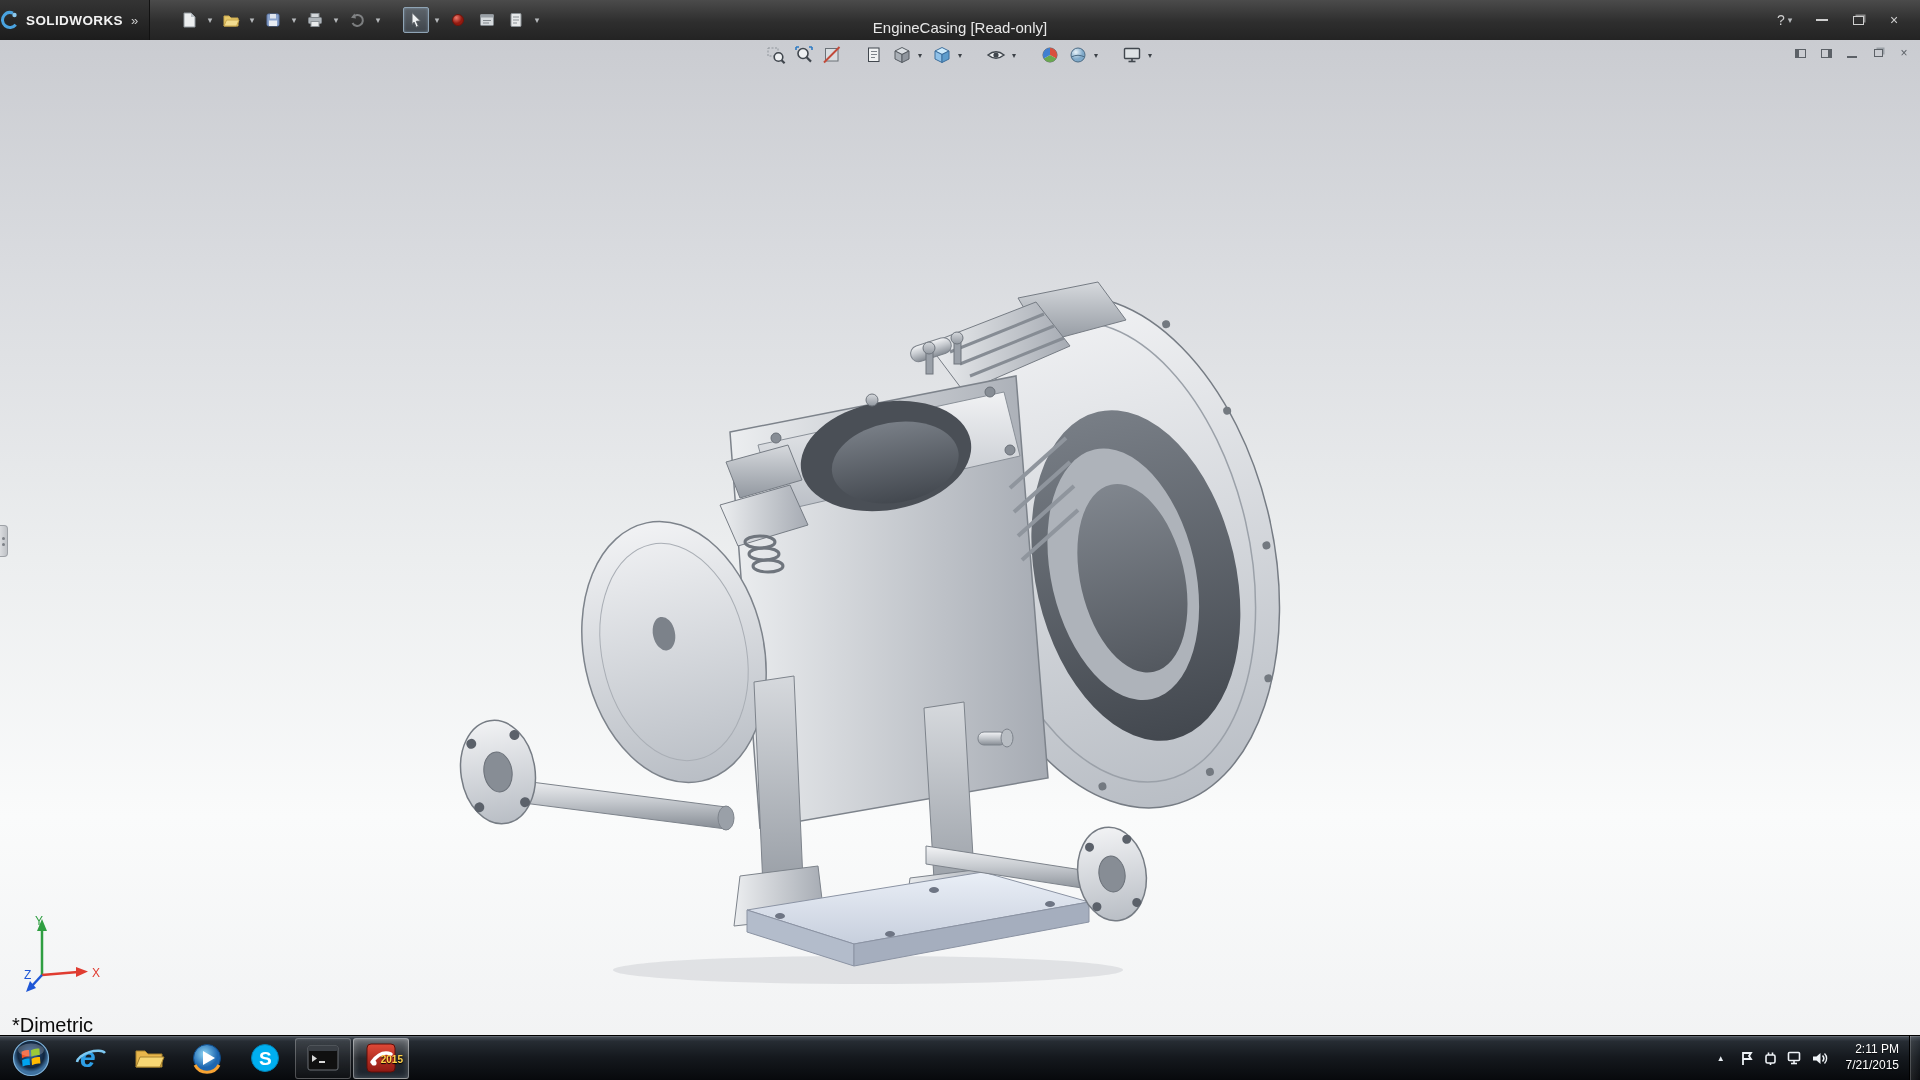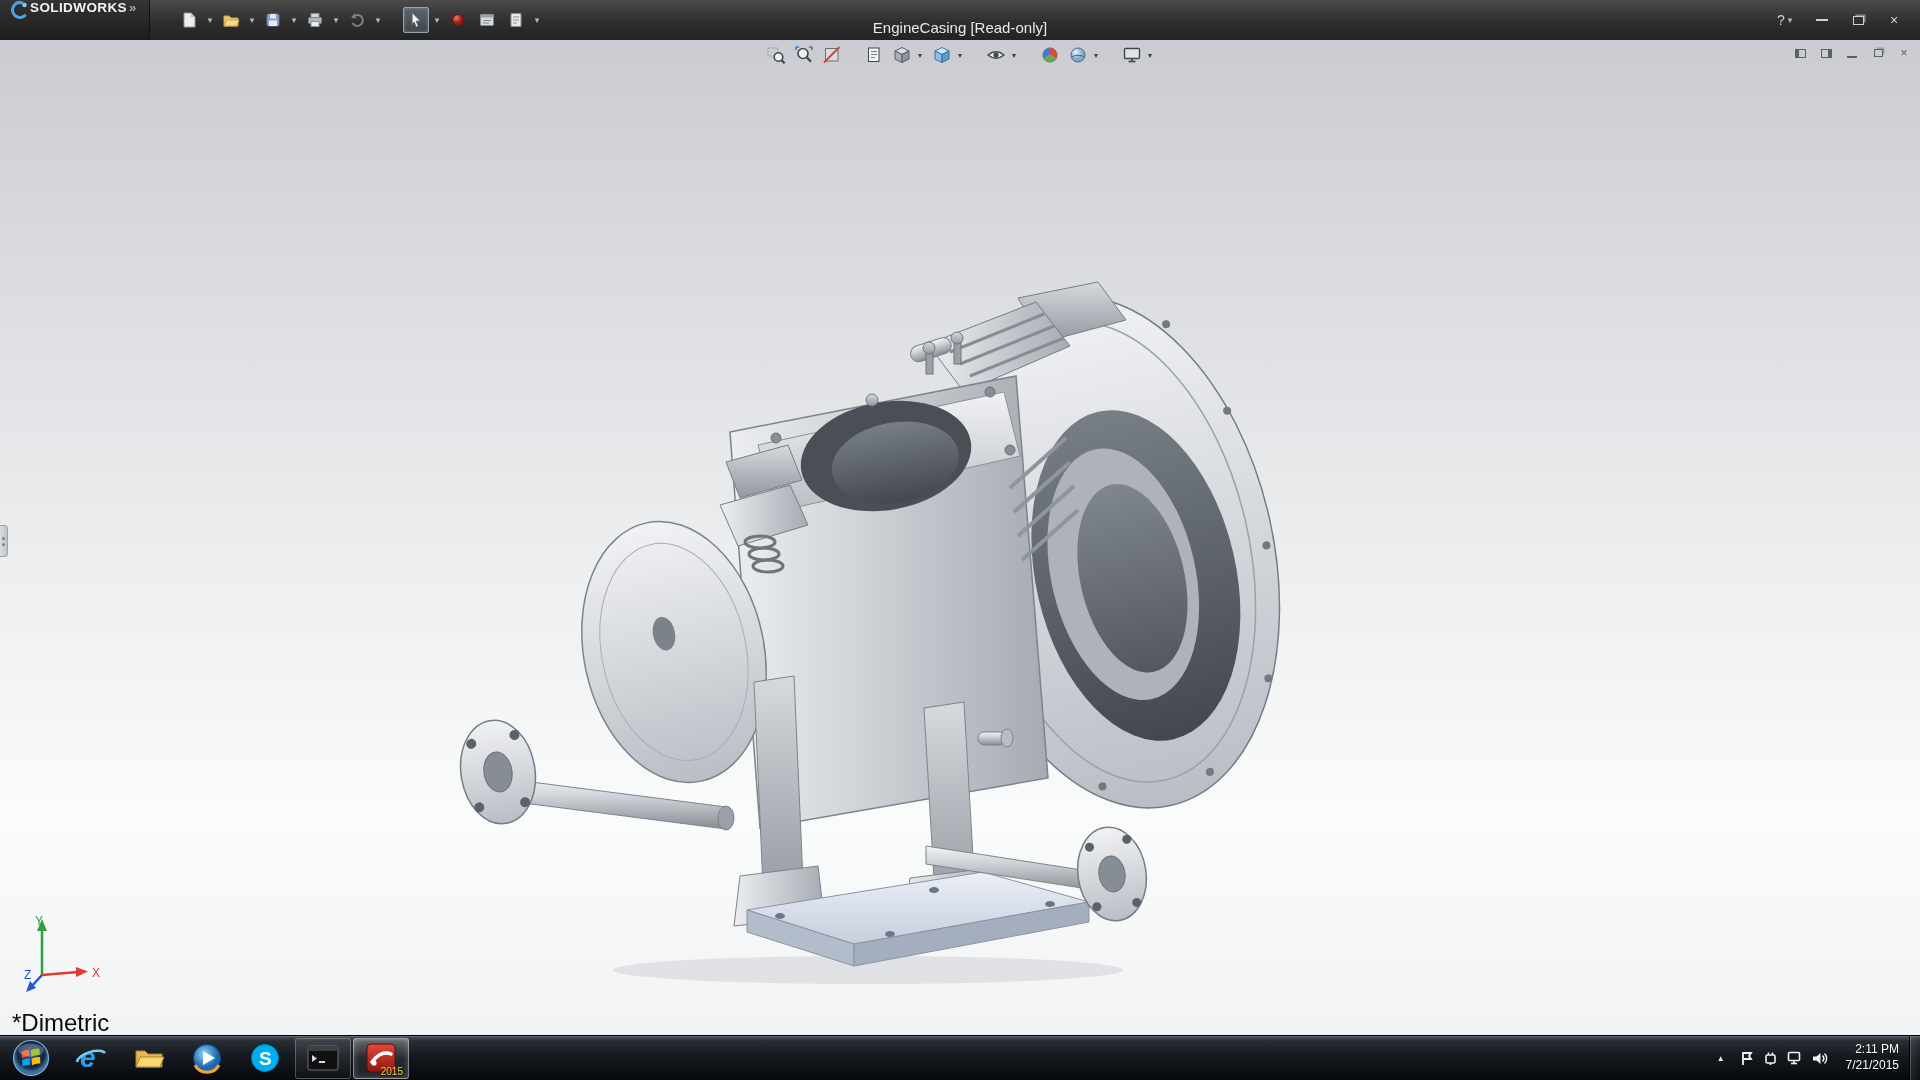--- a/index.html
+++ b/index.html
@@ -3,21 +3,21 @@
 <meta charset="utf-8">
 <style>
   * { margin:0; padding:0; box-sizing:border-box; }
   html,body { width:1920px; height:1080px; overflow:hidden; font-family:"Liberation Sans", sans-serif; background:#000; }
   #app { position:relative; width:1920px; height:1080px; }
 
   
   .titlebar { position:absolute; top:0; left:0; width:100%; height:40px;
     background:linear-gradient(#4b4b4b, #2e2e2e 55%, #232323);
     display:flex; align-items:center; z-index:30; }
-  .brand { height:100%; width:150px; display:flex; align-items:flex-start; padding-left:10px;
+  .brand { height:100%; width:150px; display:flex; align-items:center; gap:6px; 
     background:linear-gradient(#343434,#1c1c1c); border-right:1px solid #121212; }
   .brand-text { color:#f2f2f2; font-weight:bold; font-size:13.5px; letter-spacing:.4px; }
   .brand-chev { color:#cfcfcf; font-size:13px; margin-left:2px; }
   .tb-tools { display:flex; align-items:center; gap:3px; padding-left:26px; }
   .ticon { width:26px; height:26px; display:flex; align-items:center; justify-content:center; border-radius:2px; }
   .ticon.dim svg { opacity:.5; }
   .ticon.active-tool { border:1px solid #8fa4b5; background:linear-gradient(#5d646b,#3f454b); box-shadow:0 0 3px rgba(160,190,215,.5) inset; }
   .caret { font-size:9px; color:#b6b9bc; width:10px; text-align:center; }
   .tb-gap { width:14px; }
   .tb-title { position:absolute; left:50%; transform:translateX(-50%); color:#e8e8e8; font-size:15px; white-space:nowrap;margin-top:15px; }
@@ -43,33 +43,33 @@
   .dshape-min { width:10px; height:2px; background:#5c6167; margin-top:8px; }
   .dshape-restore { width:9px; height:8px; border:1.3px solid #5c6167; box-shadow:2px -2px 0 -0.5px #9aa0a6; }
 
   .left-tab { position:absolute; left:0; top:485px; width:8px; height:32px; background:linear-gradient(90deg,#dadcdf,#bfc2c6);
     border:1px solid #9ea2a7; border-left:none; border-radius:0 4px 4px 0; display:flex; flex-direction:column; align-items:center; justify-content:center; gap:3px; }
   .left-tab i { width:3px; height:3px; background:#7d8187; border-radius:50%; display:block; }
 
   .model-wrap { position:absolute; left:458px; top:240px; width:824px; height:712px; }
 
   .triad { position:absolute; left:24px; bottom:36px; }
-  .view-label { position:absolute; left:12px; bottom:-2px; font-size:24px; color:#0a0a0a; }
+  .view-label { position:absolute; left:12px; bottom:-2px; font-size:20px; color:#0a0a0a; }
 
   
   .taskbar { position:absolute; bottom:0; left:0; width:100%; height:45px;
     background:linear-gradient(180deg,#4a525c 0%, #262c33 12%, #15191e 48%, #07090c 100%);
     border-top:1px solid #000; box-shadow:inset 0 1px 0 rgba(255,255,255,.14);
     display:flex; align-items:center; z-index:40; }
   .start { width:62px; height:45px; display:flex; align-items:center; justify-content:center; }
   .task-apps { display:flex; align-items:center; height:100%; }
   .tapp { width:56px; height:41px; margin:2px 1px; display:flex; align-items:center; justify-content:center; border-radius:3px; position:relative; }
   .tapp.running { background:linear-gradient(rgba(255,255,255,.10),rgba(255,255,255,.03)); border:1px solid rgba(255,255,255,.25); }
   .tapp.active { background:linear-gradient(rgba(255,255,255,.28),rgba(255,255,255,.08) 50%, rgba(120,160,200,.18)); border:1px solid rgba(255,255,255,.45); box-shadow:inset 0 0 6px rgba(255,255,255,.25); }
-  .sw-badge { position:absolute; right:5px; bottom:1px; font-size:10px; font-weight:normal; color:#ffd24a; text-shadow:0 1px 1px #000; }
+  .sw-badge { position:absolute; right:5px; bottom:13px; font-size:10px; font-weight:bold; color:#ffd24a; text-shadow:0 1px 1px #000; }
 
   .systray { margin-left:auto; display:flex; align-items:center; height:100%; }
   .tray-btn { width:22px; height:100%; display:flex; align-items:center; justify-content:center; color:#e9eef3; font-size:8px; }
   .tray-icons { display:flex; align-items:center; gap:9px; padding:0 8px; }
   .tray-clock { color:#fff; font-size:12px; line-height:1.3; text-align:right; padding:0 10px; text-shadow:0 1px 1px rgba(0,0,0,.8); }
   .show-desktop { width:11px; height:100%; border-left:1px solid #000; box-shadow:inset 1px 0 0 rgba(255,255,255,.18);
     background:linear-gradient(90deg, rgba(255,255,255,.10), rgba(255,255,255,.02)); }
 </style>
 </head>
 <body>

